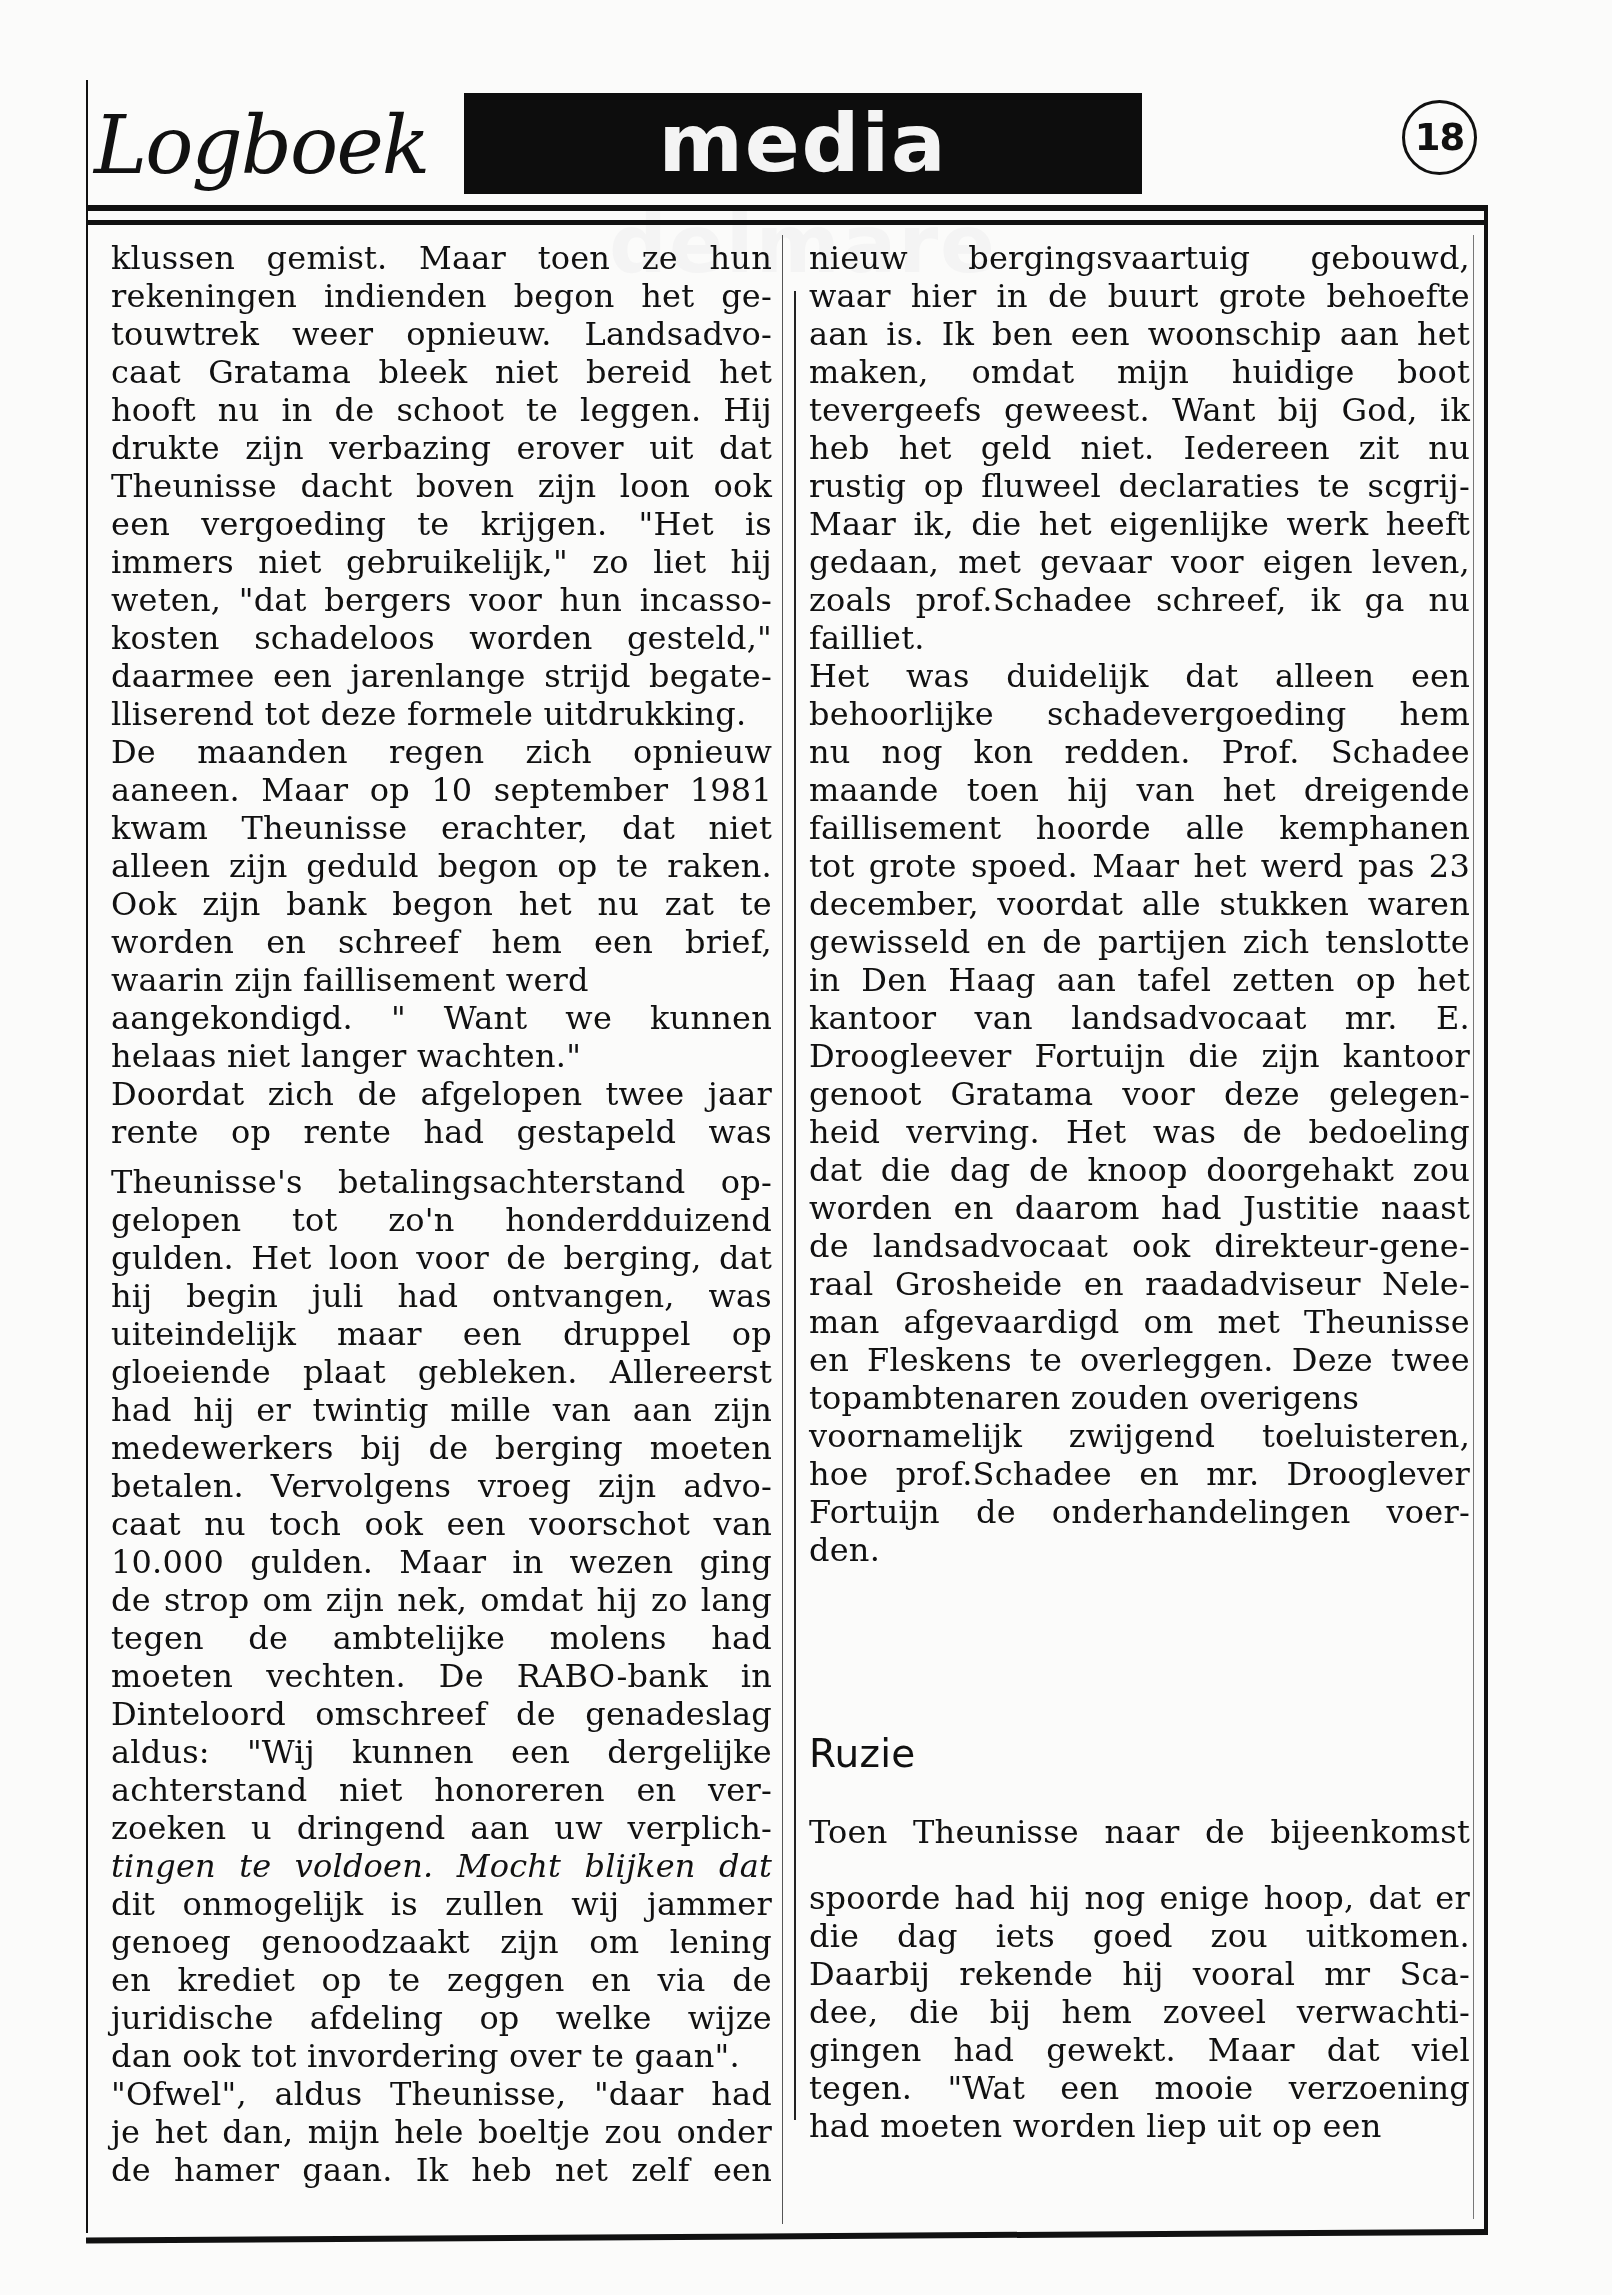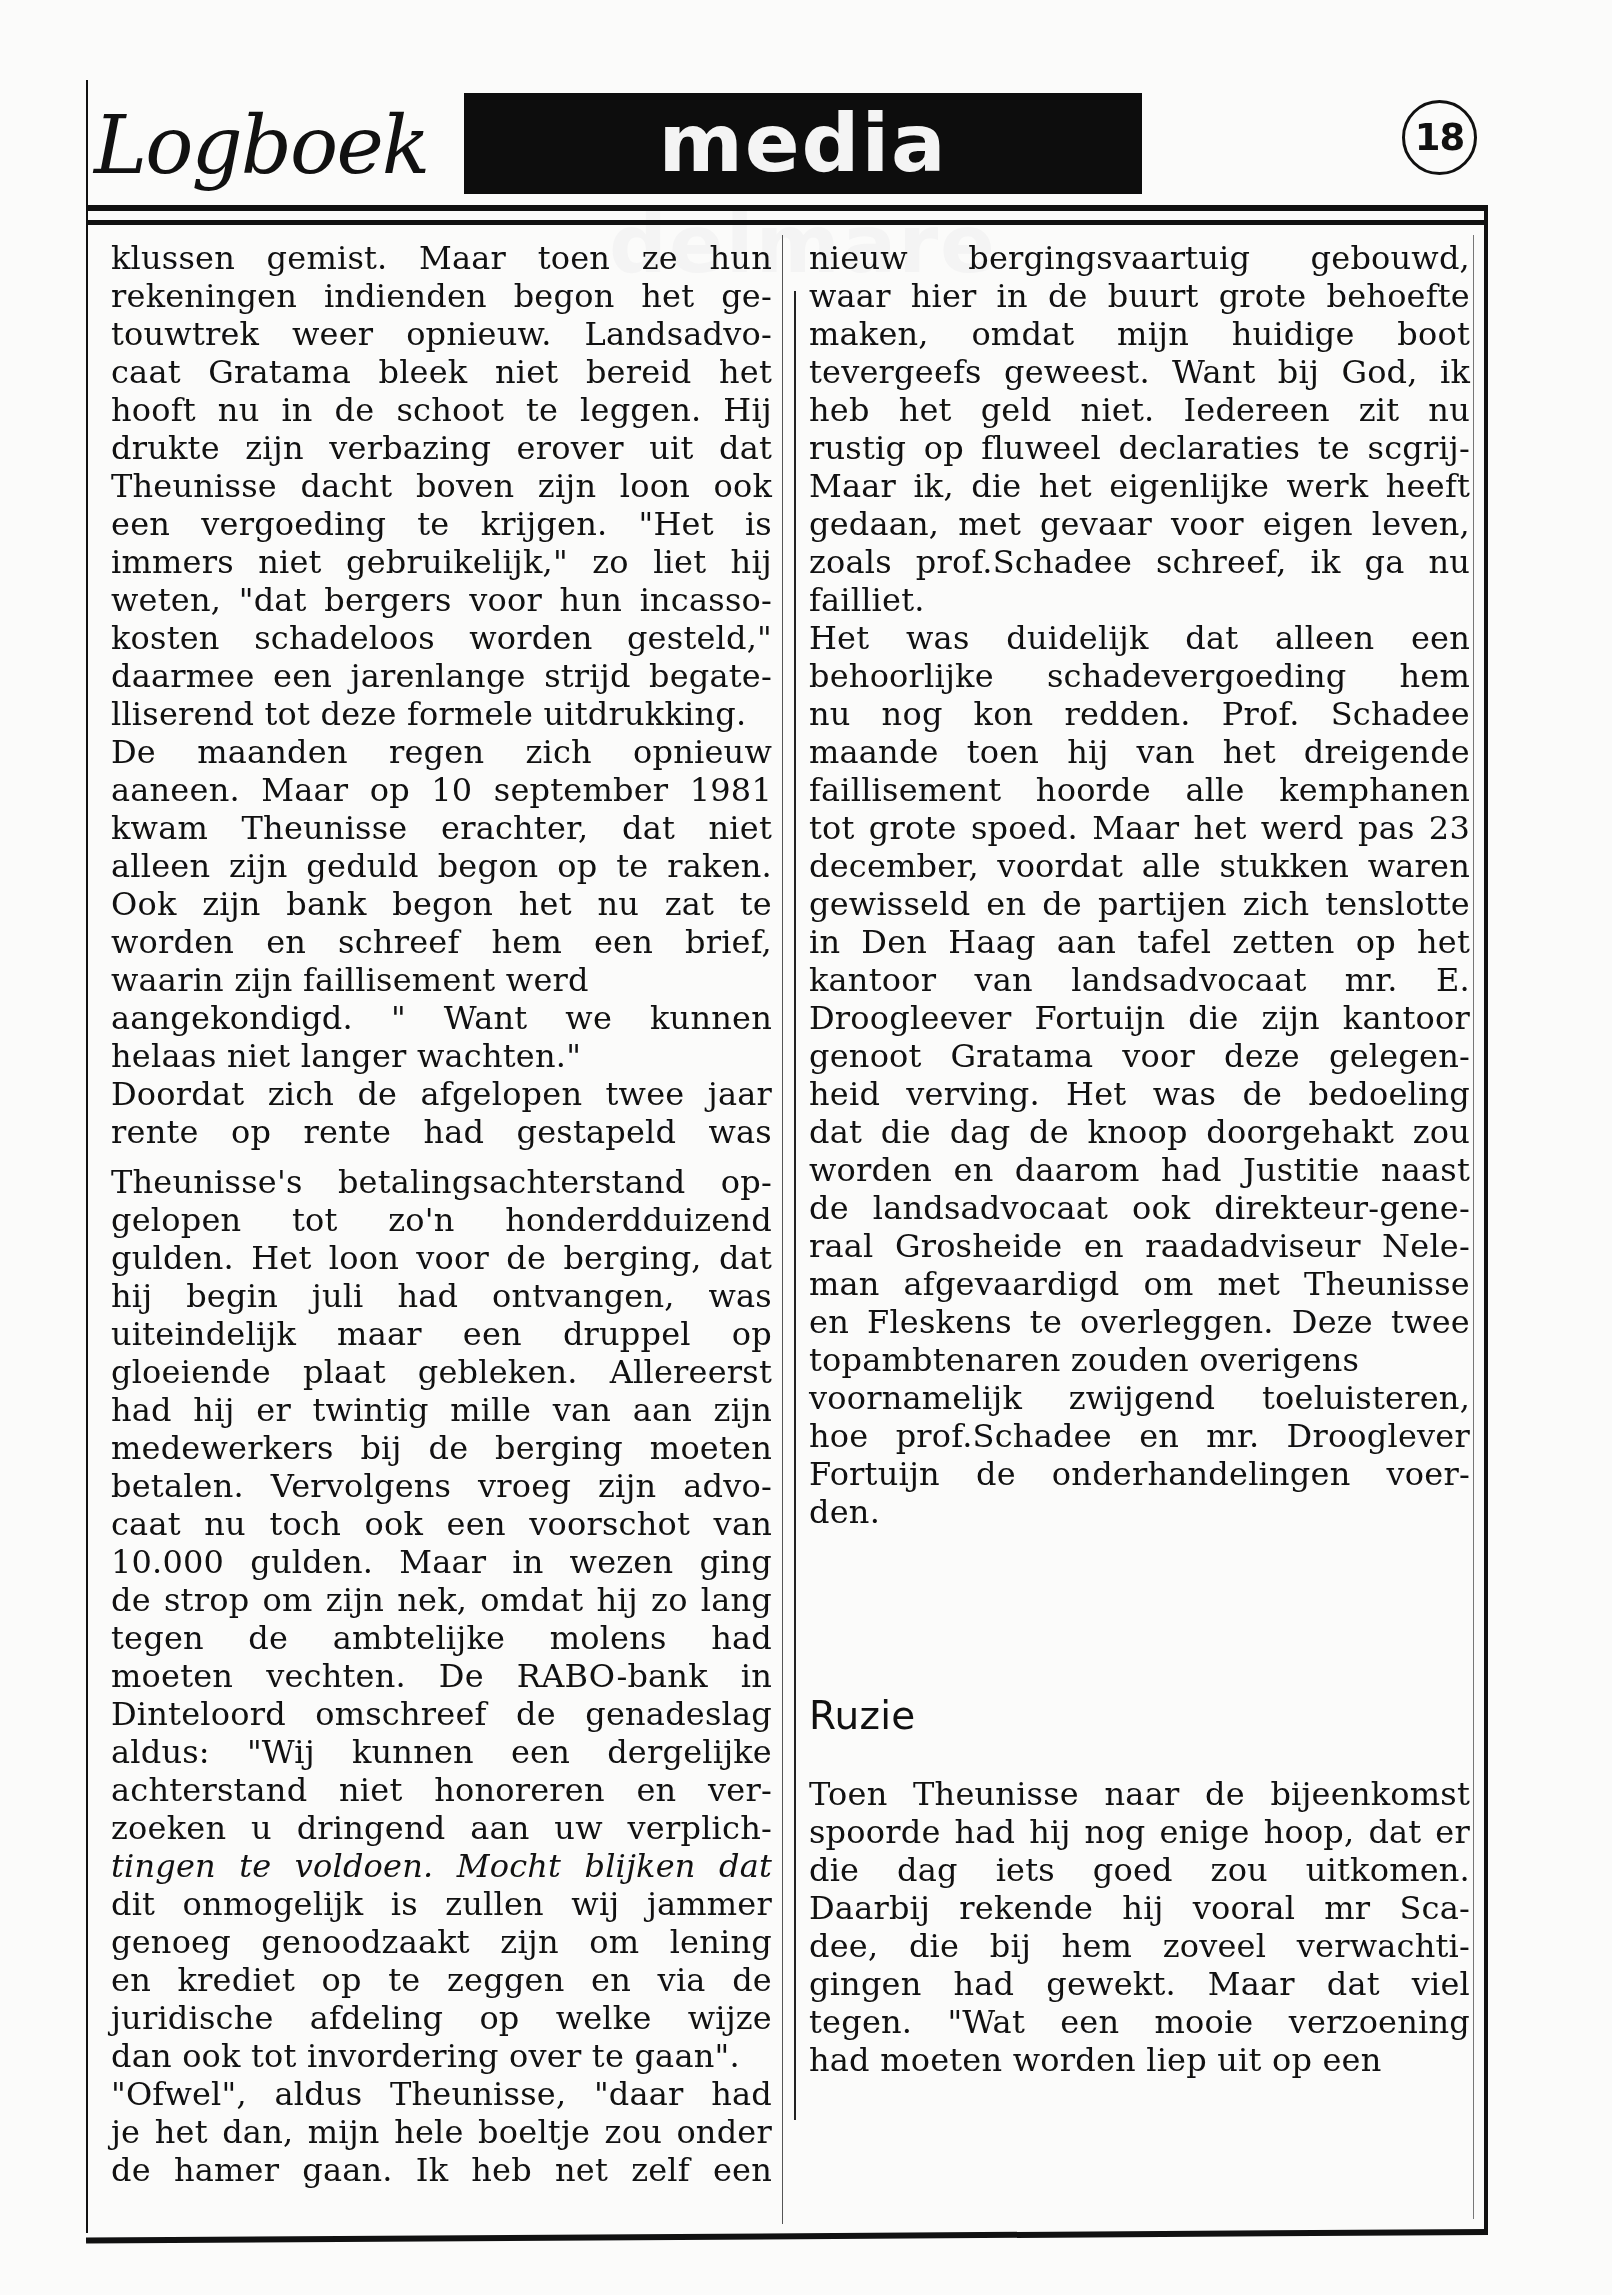--- a/index.html
+++ b/index.html
@@ -117,20 +117,21 @@
     <span class="line last" style="display: block; width: 661px;">dan ook tot invordering over te gaan".</span>
     <span class="line" style="display: block; width: 661px;">"Ofwel", aldus Theunisse, "daar had</span>
     <span class="line" style="display: block; width: 661px;">je het dan, mijn hele boeltje zou onder</span>
     <span class="line" style="display: block; width: 661px;">de hamer gaan. Ik heb net zelf een</span>
   </div>
 
 <div class="column col-right">
   <div id="col-right-1">
       <span class="line" style="display: block; width: 661px;">nieuw bergingsvaartuig gebouwd,</span>
       <span class="line" style="display: block; width: 661px;">waar hier in de buurt grote behoefte</span>
+      <span class="line" style="display: block; width: 661px;">aan is. Ik ben een woonschip aan het</span>
       <span class="line" style="display: block; width: 661px;">maken, omdat mijn huidige boot</span>
       <span class="line" style="display: block; width: 661px;">tevergeefs geweest. Want bij God, ik</span>
       <span class="line" style="display: block; width: 661px;">heb het geld niet. Iedereen zit nu</span>
       <span class="line" style="display: block; width: 661px;">rustig op fluweel declaraties te scgrij-</span>
       <span class="line" style="display: block; width: 661px;">Maar ik, die het eigenlijke werk heeft</span>
       <span class="line" style="display: block; width: 661px;">gedaan, met gevaar voor eigen leven,</span>
       <span class="line" style="display: block; width: 661px;">zoals prof.Schadee schreef, ik ga nu</span>
       <span class="line last" style="display: block; width: 661px;">failliet.</span>
       <span class="line" style="display: block; width: 661px;">Het was duidelijk dat alleen een</span>
       <span class="line" style="display: block; width: 661px;">behoorlijke schadevergoeding hem</span>
@@ -154,21 +155,21 @@
       <span class="line last" style="display: block; width: 661px;">topambtenaren zouden overigens</span>
       <span class="line" style="display: block; width: 661px;">voornamelijk zwijgend toeluisteren,</span>
       <span class="line" style="display: block; width: 661px;">hoe prof.Schadee en mr. Drooglever</span>
       <span class="line" style="display: block; width: 661px;">Fortuijn de onderhandelingen voer-</span>
       <span class="line last" style="display: block; width: 661px;">den.</span>
     </div>
   <div class="gap"></div>
   <h2 class="heading">Ruzie</h2>
   <div id="col-right-2">
       <span class="line" style="display: block; width: 661px;">Toen Theunisse naar de bijeenkomst</span>
-      <span class="line" style="display: block; width: 661px;">spoorde had hij nog enige hoop, dat er</span>
+      <span class="line" style="display: block; width: 661px; margin-top: 28px;">spoorde had hij nog enige hoop, dat er</span>
       <span class="line" style="display: block; width: 661px;">die dag iets goed zou uitkomen.</span>
       <span class="line" style="display: block; width: 661px;">Daarbij rekende hij vooral mr Sca-</span>
       <span class="line" style="display: block; width: 661px;">dee, die bij hem zoveel verwachti-</span>
       <span class="line" style="display: block; width: 661px;">gingen had gewekt. Maar dat viel</span>
       <span class="line" style="display: block; width: 661px;">tegen. "Wat een mooie verzoening</span>
       <span class="line last" style="display: block; width: 661px;">had moeten worden liep uit op een</span>
     </div>
 </div>
 
 

